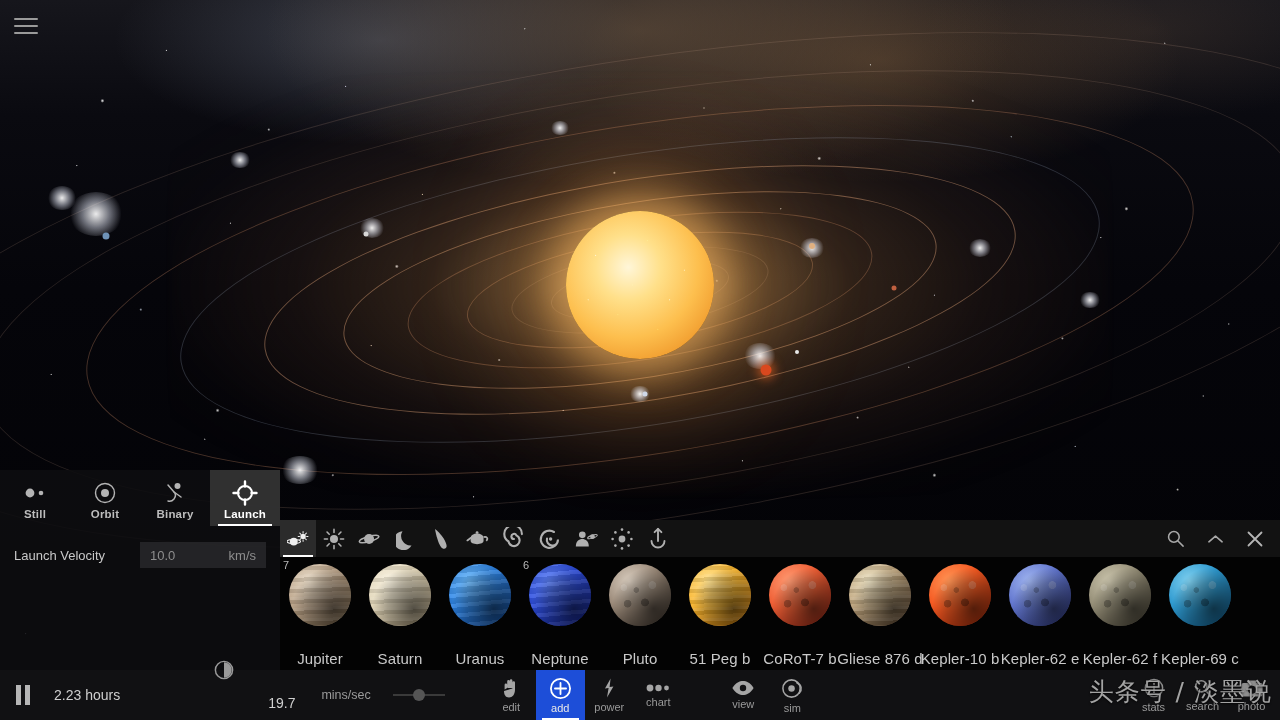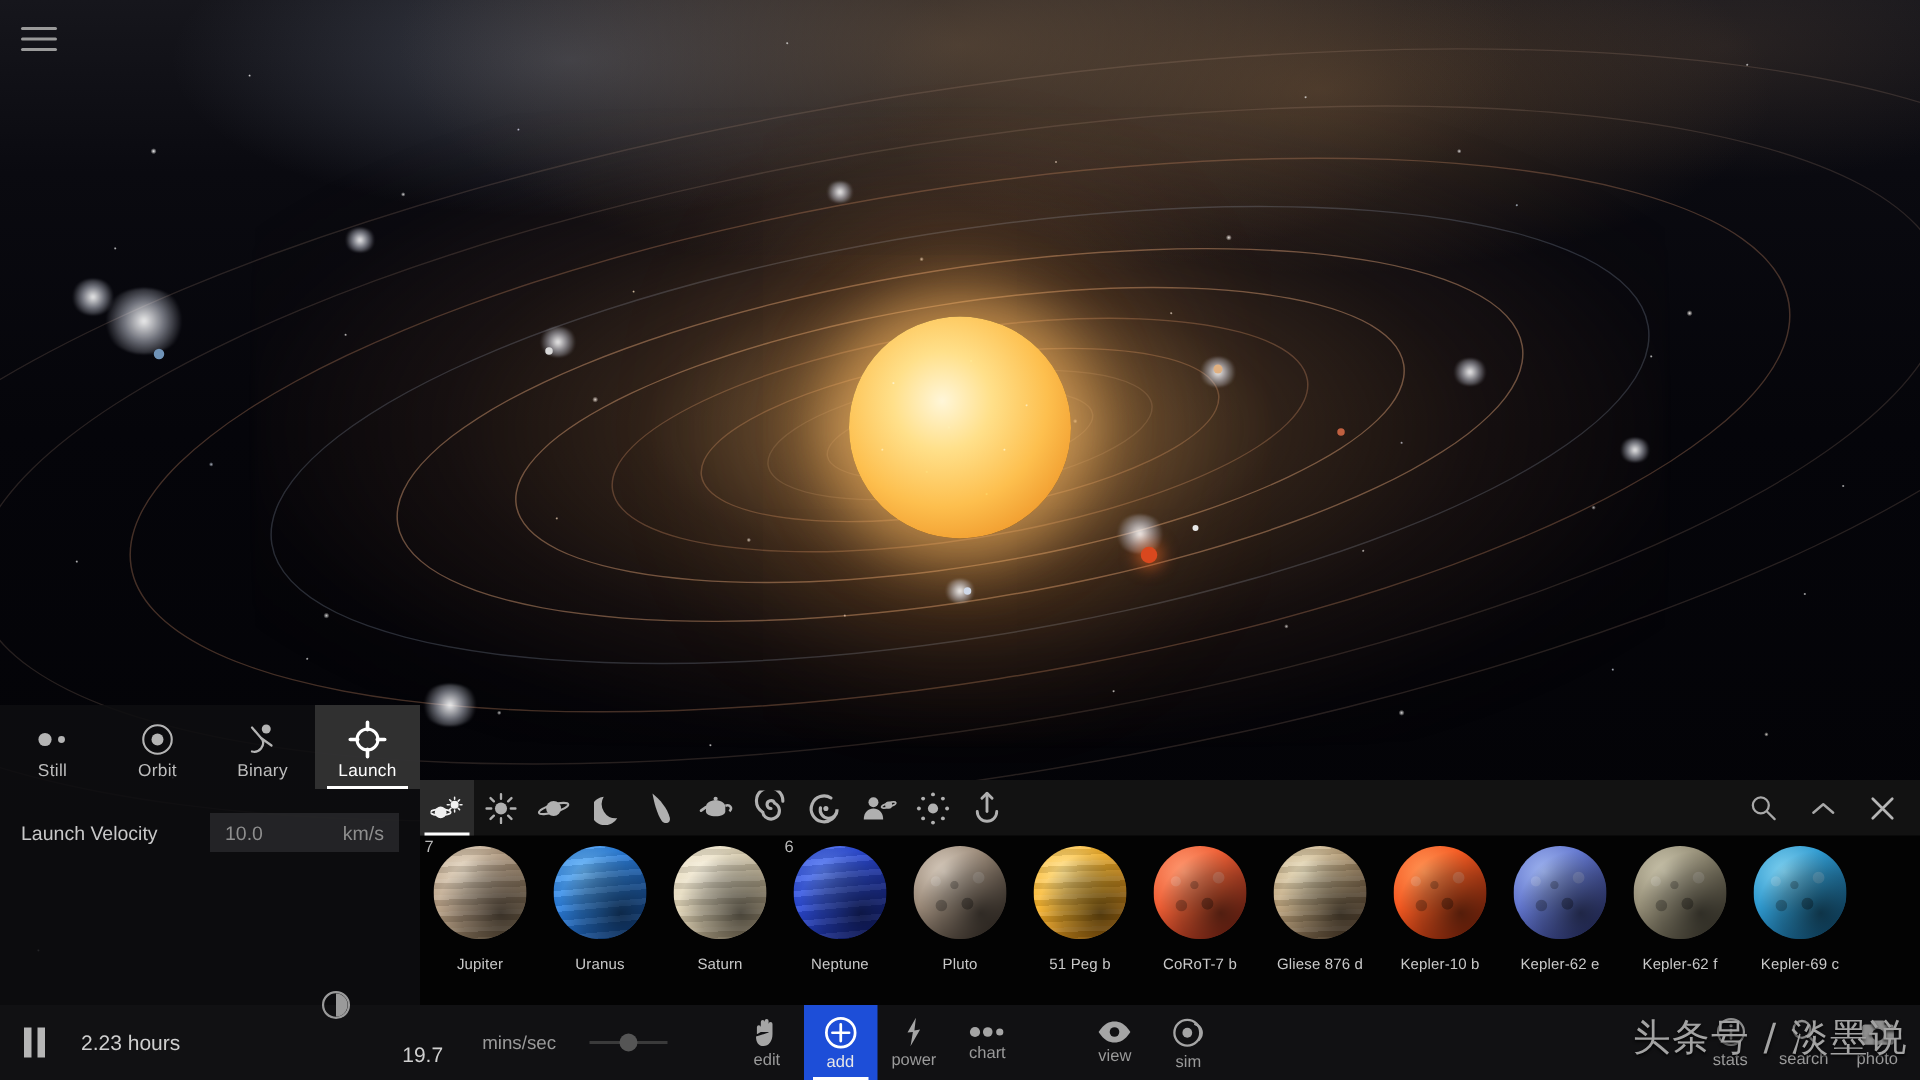--- a/index.html
+++ b/index.html
@@ -157,21 +157,21 @@
   .lp-tabs { display:flex; height:56px; }
   .lp-tab {
     flex:1; display:flex; flex-direction:column; align-items:center; justify-content:center;
     gap:3px; cursor:pointer; position:relative; padding-top:4px;
   }
   .lp-tab.active { background:rgba(60,60,60,.75); }
   .lp-tab.active::after {
     content:""; position:absolute; left:8px; right:8px; bottom:0; height:2px; background:#fff;
   }
   .lp-tab .glyph { height:24px; display:flex; align-items:center; justify-content:center; }
-  .lp-tab .lbl { font-size:11.5px; color:#bdbdbd; letter-spacing:.2px; }
+  .lp-tab .lbl { font-size:11.5px; color:#bdbdbd; letter-spacing:.2px;font-weight:bold; }
   .lp-tab.active .lbl { color:#fff; }
   .lp-body { padding:16px 14px 0 14px; }
   .lp-row { display:flex; align-items:center; }
   .lp-row .lp-label { font-size:13px; color:#c8c8c8; width:126px; }
   .lp-field {
     flex:1; height:26px; background:rgba(40,40,42,.85);
     display:flex; align-items:center; justify-content:space-between;
     padding:0 10px; font-size:13px;
   }
   .lp-field .val { color:#8e8e8e; }
@@ -210,21 +210,21 @@
     padding-top:7px; cursor:pointer; position:relative;
   }
   .obj .sphere {
     width:62px; height:62px; border-radius:50%; position:relative; overflow:hidden;
   }
   .obj .sphere::after {
     content:""; position:absolute; inset:0; border-radius:50%;
     background:radial-gradient(circle at 72% 72%, rgba(0,0,0,.62) 0%, rgba(0,0,0,.28) 42%, rgba(0,0,0,0) 66%);
   }
   .obj .oname {
-    margin-top:12px; font-size:10px; color:#c9c9c9; white-space:nowrap;
+    margin-top:24px; font-size:15px; color:#c9c9c9; white-space:nowrap;
     letter-spacing:.1px;
     text-align:center;
   }
   .badge {
     position:absolute; left:3px; top:2px; font-size:11px; color:#b9b9b9; z-index:3;
   }
 
   
   .bottombar {
     position:absolute; left:0; bottom:0; width:1280px; height:50px;
@@ -502,26 +502,26 @@
       </div>
     </div>
 
     <div class="br-list" id="object-list">
         <div class="obj">
           <div class="badge">7</div>
           <div class="sphere" style="background: repeating-linear-gradient(178deg, rgba(255, 255, 255, 0.13) 0px, rgba(255, 255, 255, 0.13) 3px, rgba(0, 0, 0, 0.1) 3px, rgba(0, 0, 0, 0.1) 7px, rgba(255, 255, 255, 0.06) 7px, rgba(255, 255, 255, 0.06) 11px), radial-gradient(circle at 33% 28%, rgb(229, 215, 194) 0%, rgb(185, 161, 134) 46%, rgb(141, 118, 89) 82%, rgb(18, 13, 8) 100%);"></div>
           <div class="oname">Jupiter</div>
         </div>
         <div class="obj">
+          <div class="sphere" style="background: repeating-linear-gradient(178deg, rgba(255, 255, 255, 0.13) 0px, rgba(255, 255, 255, 0.13) 3px, rgba(0, 0, 0, 0.1) 3px, rgba(0, 0, 0, 0.1) 7px, rgba(255, 255, 255, 0.06) 7px, rgba(255, 255, 255, 0.06) 11px), radial-gradient(circle at 33% 28%, rgb(246, 239, 220) 0%, rgb(226, 214, 184) 46%, rgb(191, 174, 140) 82%, rgb(18, 13, 8) 100%);"></div>
+          <div class="oname">Saturn</div>
+        </div>
+        <div class="obj">
           <div class="sphere" style="background: repeating-linear-gradient(175deg, rgba(255, 255, 255, 0.09) 0px, rgba(255, 255, 255, 0.09) 4px, rgba(0, 0, 0, 0.1) 4px, rgba(0, 0, 0, 0.1) 10px), radial-gradient(circle at 33% 28%, rgb(103, 180, 245) 0%, rgb(47, 134, 232) 46%, rgb(26, 95, 186) 82%, rgb(18, 13, 8) 100%);"></div>
           <div class="oname">Uranus</div>
-        </div>
-        <div class="obj">
-          <div class="sphere" style="background: repeating-linear-gradient(178deg, rgba(255, 255, 255, 0.13) 0px, rgba(255, 255, 255, 0.13) 3px, rgba(0, 0, 0, 0.1) 3px, rgba(0, 0, 0, 0.1) 7px, rgba(255, 255, 255, 0.06) 7px, rgba(255, 255, 255, 0.06) 11px), radial-gradient(circle at 33% 28%, rgb(246, 239, 220) 0%, rgb(226, 214, 184) 46%, rgb(191, 174, 140) 82%, rgb(18, 13, 8) 100%);"></div>
-          <div class="oname">Saturn</div>
         </div>
         <div class="obj">
           <div class="badge">6</div>
           <div class="sphere" style="background: repeating-linear-gradient(175deg, rgba(255, 255, 255, 0.09) 0px, rgba(255, 255, 255, 0.09) 4px, rgba(0, 0, 0, 0.1) 4px, rgba(0, 0, 0, 0.1) 10px), radial-gradient(circle at 33% 28%, rgb(90, 125, 240) 0%, rgb(47, 79, 224) 46%, rgb(27, 47, 168) 82%, rgb(18, 13, 8) 100%);"></div>
           <div class="oname">Neptune</div>
         </div>
         <div class="obj">
           <div class="sphere" style="background: radial-gradient(circle at 58% 62%, rgba(0, 0, 0, 0.3) 0px, rgba(0, 0, 0, 0.3) 7%, rgba(0, 0, 0, 0) 8%), radial-gradient(circle at 30% 64%, rgba(0, 0, 0, 0.26) 0px, rgba(0, 0, 0, 0.26) 6%, rgba(0, 0, 0, 0) 7%), radial-gradient(circle at 70% 34%, rgba(255, 255, 255, 0.2) 0px, rgba(255, 255, 255, 0.2) 6%, rgba(255, 255, 255, 0) 7%), radial-gradient(circle at 44% 42%, rgba(0, 0, 0, 0.22) 0px, rgba(0, 0, 0, 0.22) 5%, rgba(0, 0, 0, 0) 6%), radial-gradient(circle at 24% 38%, rgba(255, 255, 255, 0.16) 0px, rgba(255, 255, 255, 0.16) 5%, rgba(255, 255, 255, 0) 6%), radial-gradient(circle at 33% 28%, rgb(216, 204, 190) 0%, rgb(155, 138, 121) 46%, rgb(81, 70, 60) 82%, rgb(18, 13, 8) 100%);"></div>
           <div class="oname">Pluto</div>
         </div>

